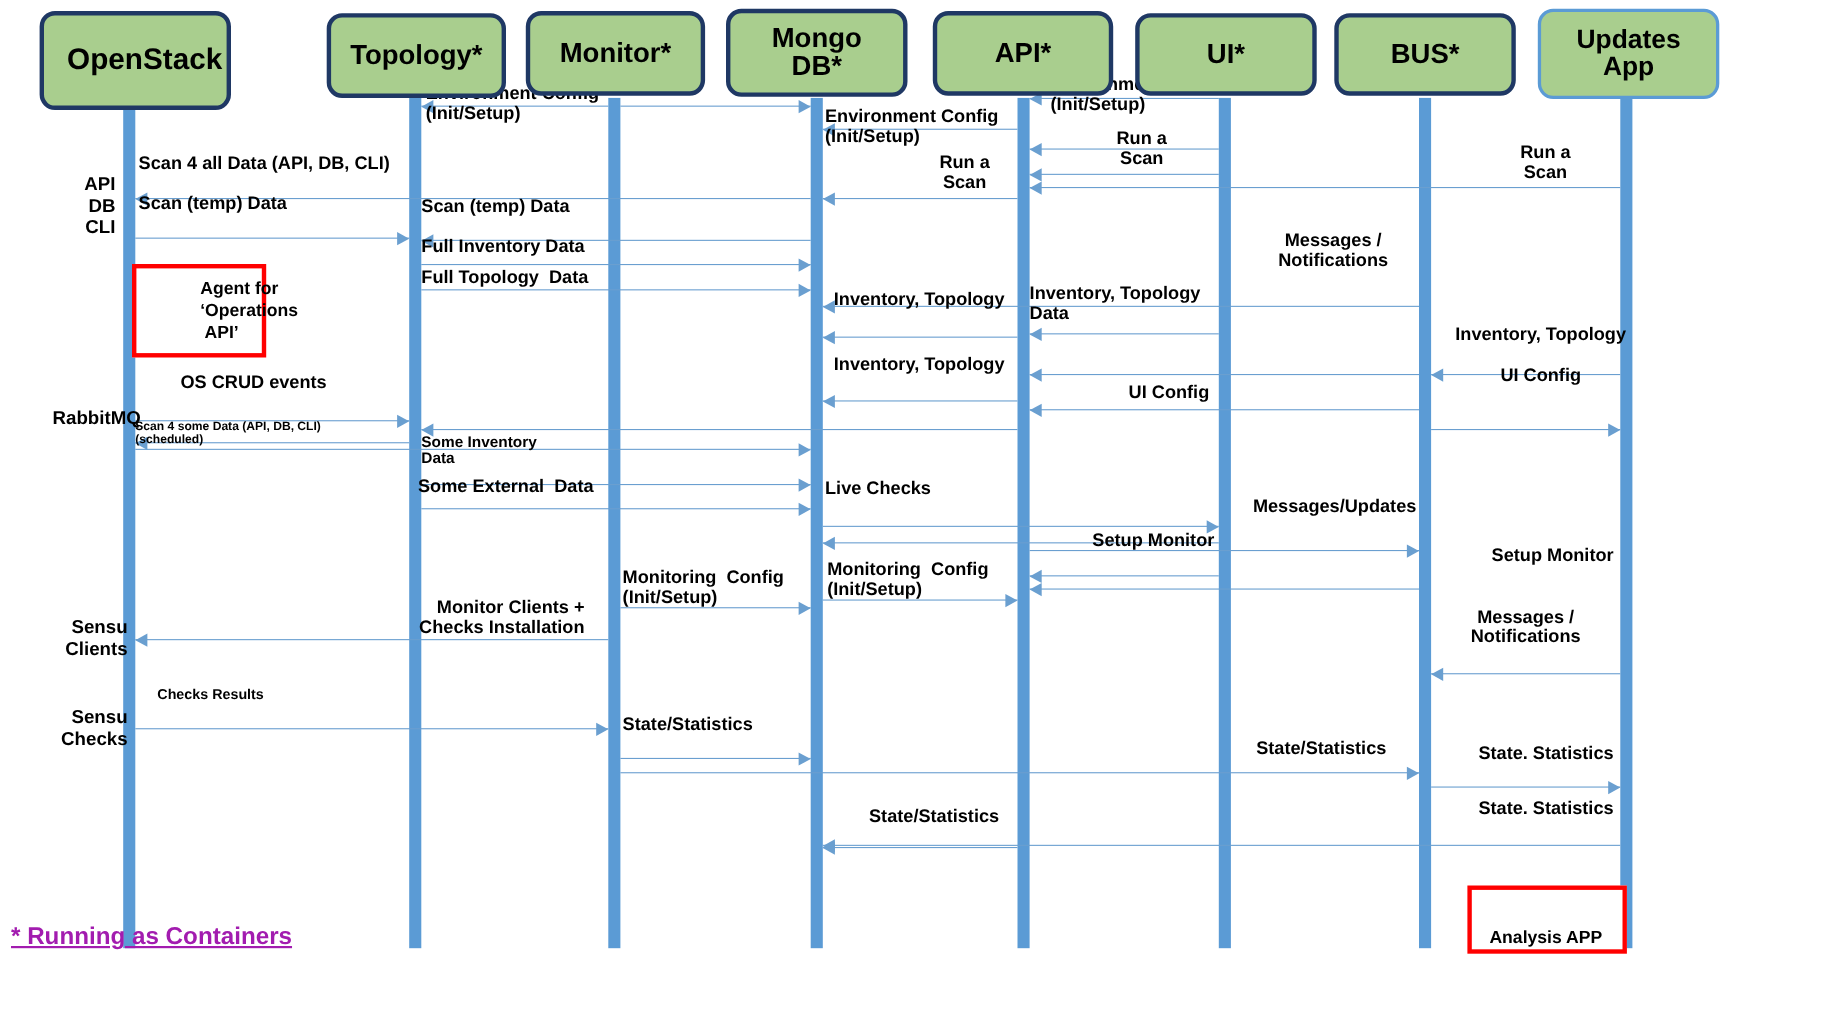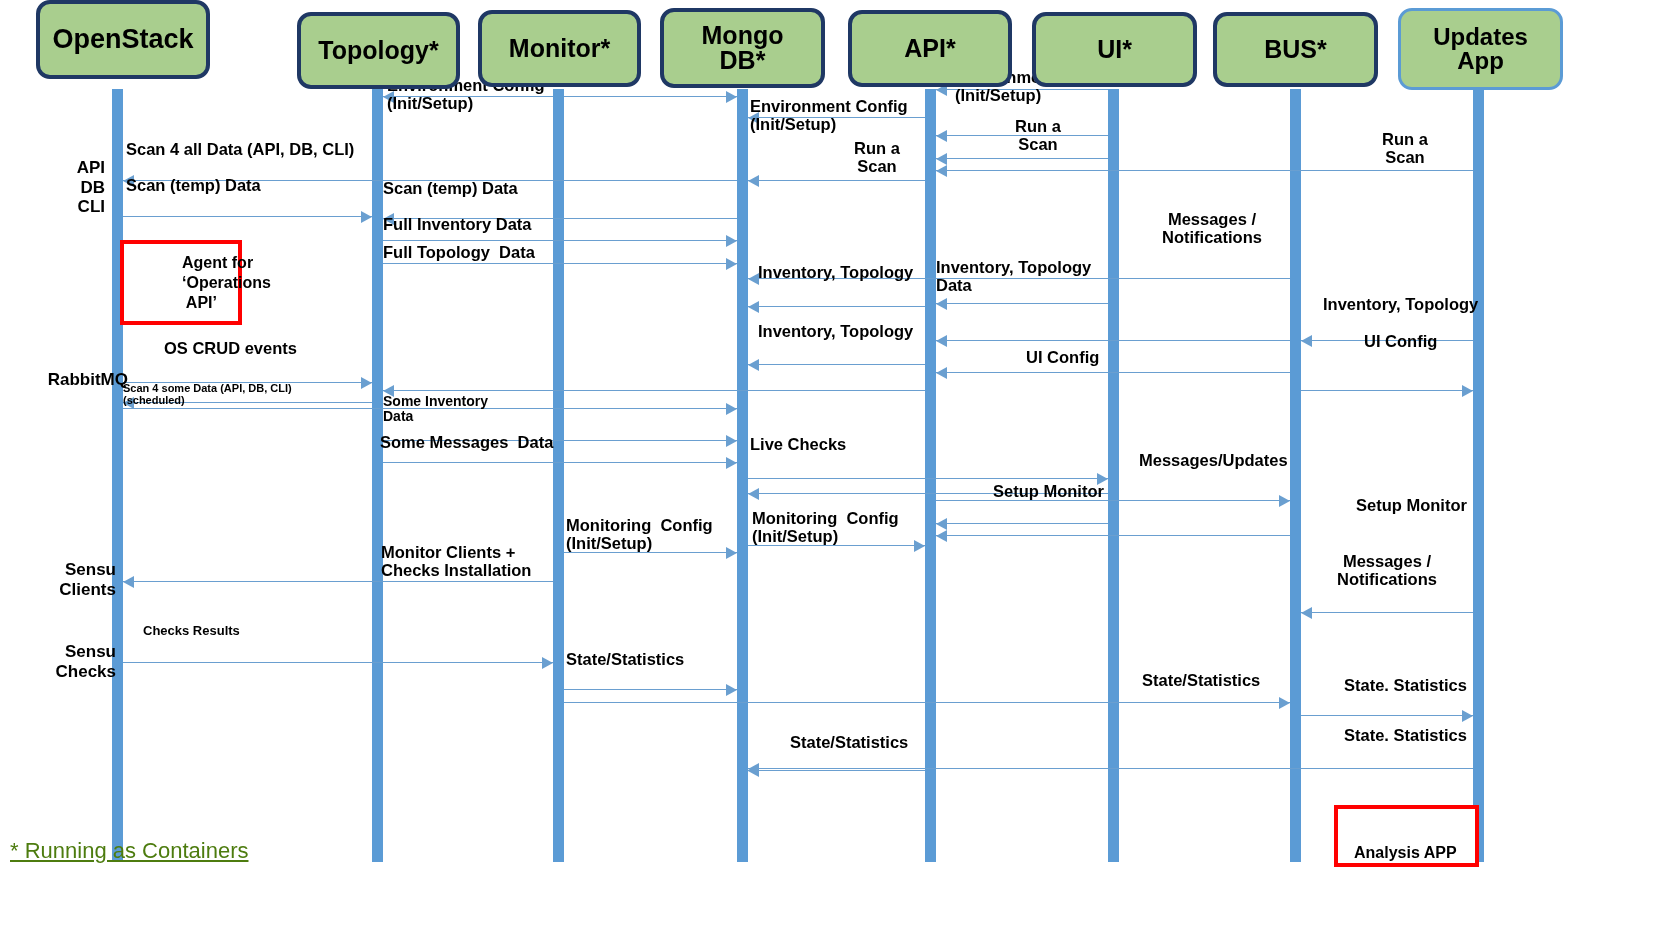--- a/index.html
+++ b/index.html
@@ -29,21 +29,21 @@
   .lbl{position:absolute;font-weight:bold;color:#000;line-height:1.08;white-space:pre;}
   .lbl.c{text-align:center;}
   .side{position:absolute;font-weight:bold;color:#000;line-height:1.15;text-align:right;white-space:pre;}
 
   
   .redbox{position:absolute;box-sizing:border-box;border:4px solid #FF0000;background:#fff;
           font-weight:bold;color:#000;line-height:1.25;}
   .redbox .txt{position:absolute;}
 
   
-  .foot{position:absolute;font-weight:normal;color:#4d7c0f;text-decoration:underline;}
+  .foot{position:absolute;font-weight:bold;color:#a21caf;text-decoration:underline;}
 </style>
 </head>
 <body>
 
 <div id="stage">
   <div id="layer-lifelines">
       <div class="lifeline" style="left: 111.5px; top: 89px; height: 773px; width: 11px;"></div>
       <div class="lifeline" style="left: 371.5px; top: 89px; height: 773px; width: 11px;"></div>
       <div class="lifeline" style="left: 552.5px; top: 89px; height: 773px; width: 11px;"></div>
       <div class="lifeline" style="left: 736.5px; top: 89px; height: 773px; width: 11px;"></div>
@@ -131,21 +131,21 @@
       <div class="lbl" style="left: 123px; top: 383px; font-size: 11px;">Scan 4 some Data (API, DB, CLI)
 (scheduled)</div>
       <div class="msg" style="left: 122.5px; top: 408px; width: 614px;"></div>
       <div class="ah r" style="top: 403px; left: 725.5px;"></div>
       <div class="msg" style="left: 382.5px; top: 440px; width: 354px;"></div>
       <div class="ah r" style="top: 435px; left: 725.5px;"></div>
       <div class="lbl" style="left: 383px; top: 394px; font-size: 14px;">Some Inventory
 Data</div>
       <div class="msg" style="left: 382.5px; top: 462px; width: 354px;"></div>
       <div class="ah r" style="top: 457px; left: 725.5px;"></div>
-      <div class="lbl" style="left: 380px; top: 434px; font-size: 16.5px;">Some Messages  Data</div>
+      <div class="lbl" style="left: 380px; top: 434px; font-size: 16.5px;">Some External  Data</div>
       <div class="msg" style="left: 747.5px; top: 478px; width: 360px;"></div>
       <div class="ah r" style="top: 473px; left: 1096.5px;"></div>
       <div class="lbl" style="left: 750px; top: 436px; font-size: 16.5px;">Live Checks</div>
       <div class="msg" style="left: 935.5px; top: 500px; width: 354px;"></div>
       <div class="ah r" style="top: 495px; left: 1278.5px;"></div>
       <div class="lbl" style="left: 1139px; top: 452px; font-size: 16.5px;">Messages/Updates</div>
       <div class="msg" style="left: 747.5px; top: 493px; width: 360px;"></div>
       <div class="ah l" style="top: 488px; left: 747.5px;"></div>
       <div class="msg" style="left: 935.5px; top: 523px; width: 172px;"></div>
       <div class="ah l" style="top: 518px; left: 935.5px;"></div>
@@ -156,21 +156,21 @@
       <div class="msg" style="left: 563.5px; top: 552px; width: 173px;"></div>
       <div class="ah r" style="top: 547px; left: 725.5px;"></div>
       <div class="lbl" style="left: 566px; top: 517px; font-size: 16.5px;">Monitoring  Config
 (Init/Setup)</div>
       <div class="msg" style="left: 747.5px; top: 545px; width: 177px;"></div>
       <div class="ah r" style="top: 540px; left: 913.5px;"></div>
       <div class="lbl" style="left: 752px; top: 510px; font-size: 16.5px;">Monitoring  Config
 (Init/Setup)</div>
       <div class="msg" style="left: 122.5px; top: 581px; width: 430px;"></div>
       <div class="ah l" style="top: 576px; left: 122.5px;"></div>
-      <div class="lbl" style="left: 381px; top: 544px; font-size: 16.5px;">Monitor Clients +
+      <div class="lbl" style="left: 381px; top: 544px; font-size: 16.5px; text-align: right;">Monitor Clients +
 Checks Installation</div>
       <div class="msg" style="left: 1300.5px; top: 612px; width: 172px;"></div>
       <div class="ah l" style="top: 607px; left: 1300.5px;"></div>
       <div class="lbl c" style="left: 1337px; top: 553px; font-size: 16.5px;">Messages /
 Notifications</div>
       <div class="msg" style="left: 122.5px; top: 662px; width: 430px;"></div>
       <div class="ah r" style="top: 657px; left: 541.5px;"></div>
       <div class="lbl" style="left: 143px; top: 624px; font-size: 13px;">Checks Results</div>
       <div class="msg" style="left: 563.5px; top: 689px; width: 173px;"></div>
       <div class="ah r" style="top: 684px; left: 725.5px;"></div>
@@ -182,21 +182,21 @@
       <div class="ah r" style="top: 710px; left: 1461.5px;"></div>
       <div class="lbl" style="left: 1344px; top: 677px; font-size: 16.5px;">State. Statistics</div>
       <div class="msg" style="left: 747.5px; top: 768px; width: 725px;"></div>
       <div class="ah l" style="top: 763px; left: 747.5px;"></div>
       <div class="lbl" style="left: 1344px; top: 727px; font-size: 16.5px;">State. Statistics</div>
       <div class="msg" style="left: 747.5px; top: 770px; width: 177px;"></div>
       <div class="ah l" style="top: 765px; left: 747.5px;"></div>
       <div class="lbl" style="left: 790px; top: 734px; font-size: 16.5px;">State/Statistics</div>
     </div>
   <div id="layer-boxes">
-      <div class="pbox" style="left: 36px; top: 0; width: 174px; height: 79px; font-size: 27px;">
+      <div class="pbox" style="left: 36px; top: 10px; width: 174px; height: 90px; font-size: 27px; justify-content: flex-end;">
         <div>
           <span>OpenStack</span>
         </div>
       </div>
       <div class="pbox" style="left: 297px; top: 12px; width: 163px; height: 77px; font-size: 25px;">
         <div>
           <span>Topology*</span>
         </div>
       </div>
       <div class="pbox" style="left: 478px; top: 10px; width: 163px; height: 77px; font-size: 25px;">

